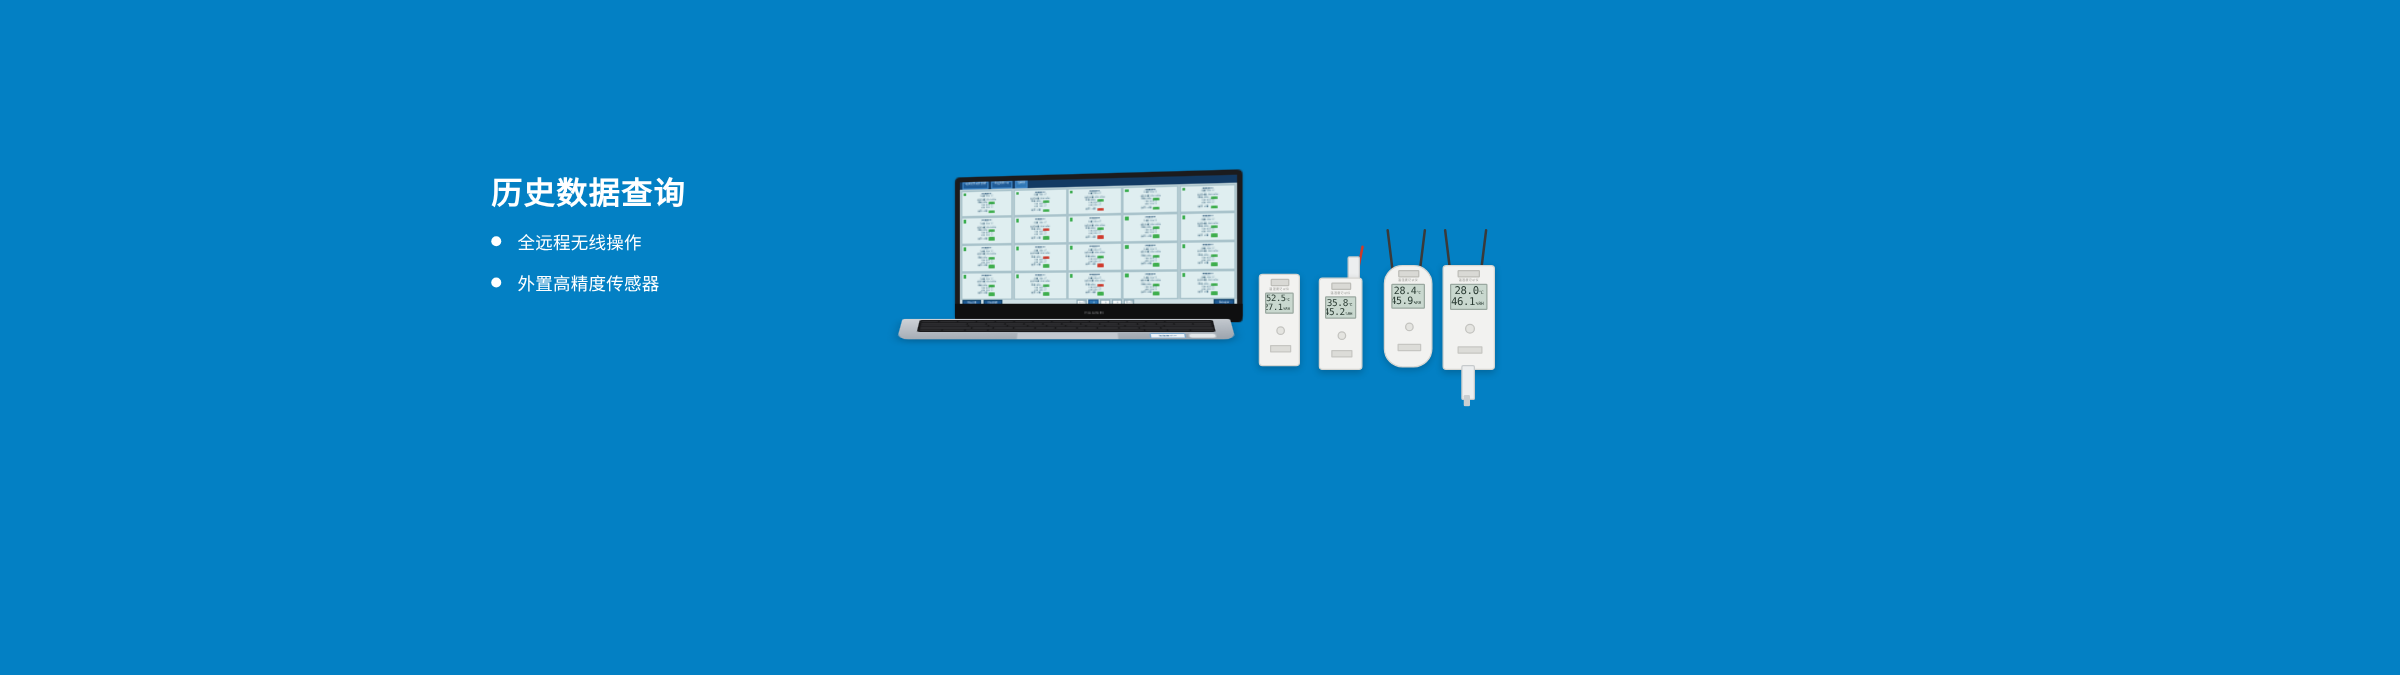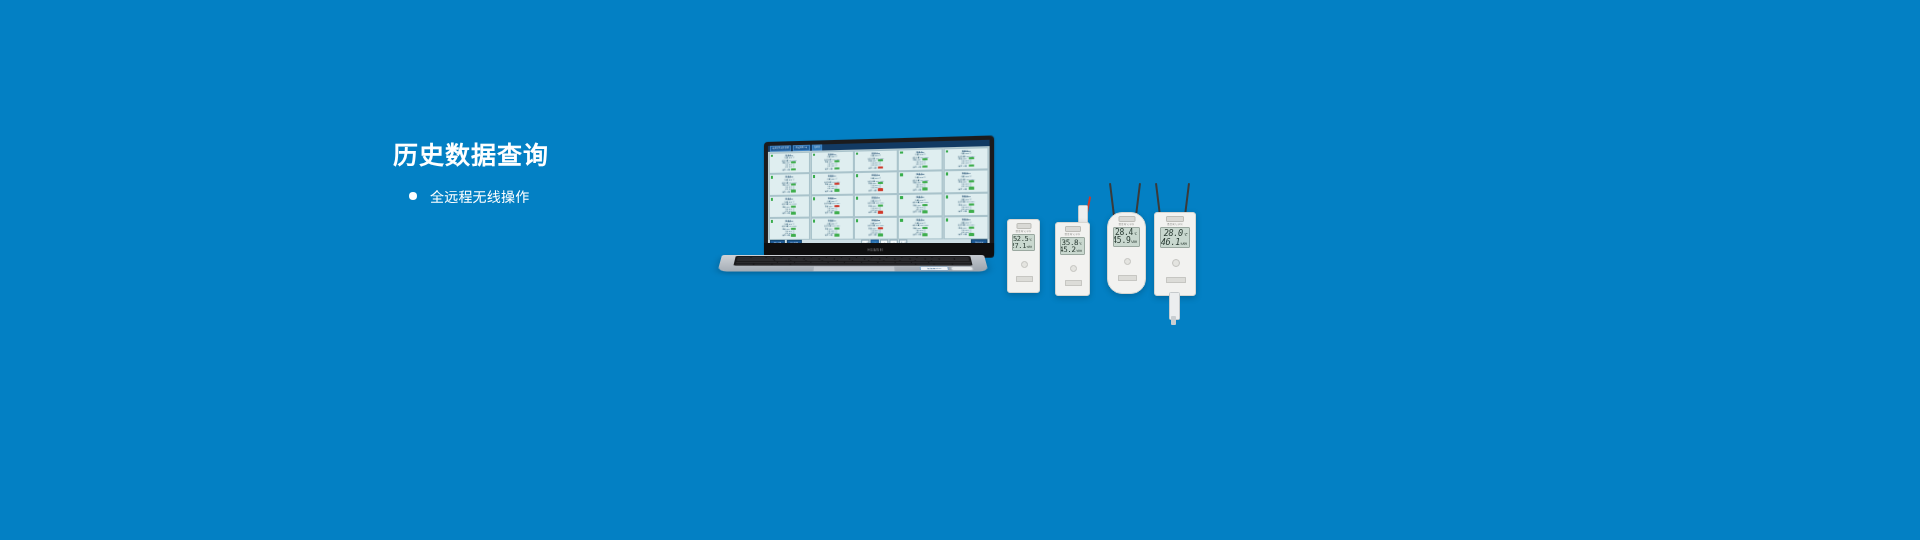--- a/index.html
+++ b/index.html
@@ -14,21 +14,21 @@
   
   .copy{position:absolute;left:393px;top:140px;width:330px;color:#fff;}
   .copy .title{
     font-size:25px;font-weight:bold;letter-spacing:1px;
     color:#ffffff;line-height:1.2;margin:0 0 13px 0;white-space:nowrap;
   }
   .copy .subtitle{
     font-size:14px;font-weight:normal;color:#eaf6fd;
     line-height:1.3;margin:0 0 20px 0;white-space:nowrap;letter-spacing:.2px;
   }
-  .bullets{list-style:none;margin:16px;padding:0;}
+  .bullets{list-style:none;margin:0;padding:0;}
   .bullets li{
     display:flex;align-items:center;margin-bottom:13px;
     font-size:14px;color:#ffffff;letter-spacing:.2px;white-space:nowrap;
   }
   .bullets li .dot{
     width:8px;height:8px;border-radius:50%;background:#ffffff;
     margin-right:13px;flex:none;display:inline-block;
   }
 
   
@@ -183,20 +183,24 @@
 <body>
 
 <div class="banner">
 
   <div class="copy">
     <h1 class="title">历史数据查询</h1>
     <ul class="bullets">
       <li>
         <span class="dot"></span>
         <span>全远程无线操作</span>
+      </li>
+      <li>
+        <span class="dot"></span>
+        <span>外置高精度传感器</span>
       </li>
     </ul>
   </div>
 
   <div class="laptop">
 
     <div class="lid">
       <div class="screen">
 
         <div class="scr-top">
@@ -965,21 +969,21 @@
       <div class="lg-slot" style="left:10px;top:62px;width:17px;height:4px;"></div>
     </div>
   </div>
 
   <div>
     <div class="antenna" style="left:1157px;top:183px;width:2px;height:33px;transform:rotate(-7deg);"></div>
     <div class="antenna" style="left:1186px;top:183px;width:2px;height:33px;transform:rotate(7deg);"></div>
     <div class="logger" style="left:1154px;top:212px;width:40px;height:82px;">
       <div class="hanger" style="top:3px;width:16px;height:4px;border-radius:1px;"></div>
       <div class="lg-brand" style="top:9px;">温湿度记录仪</div>
-      <div class="lcd" style="left:5px;top:14px;width:30px;height:21px;font-size:8.5px;font-style:italic;">
+      <div class="lcd" style="left:5px;top:14px;width:30px;height:21px;font-size:8.5px;">
         <div class="ln">
           <span>28.0</span>
           <span class="unit">℃</span>
         </div>
         <div class="ln">
           <span>46.1</span>
           <span class="unit">%RH</span>
         </div>
       </div>
       <div class="lg-btn" style="left:17px;top:46px;width:6px;height:6px;"></div>

